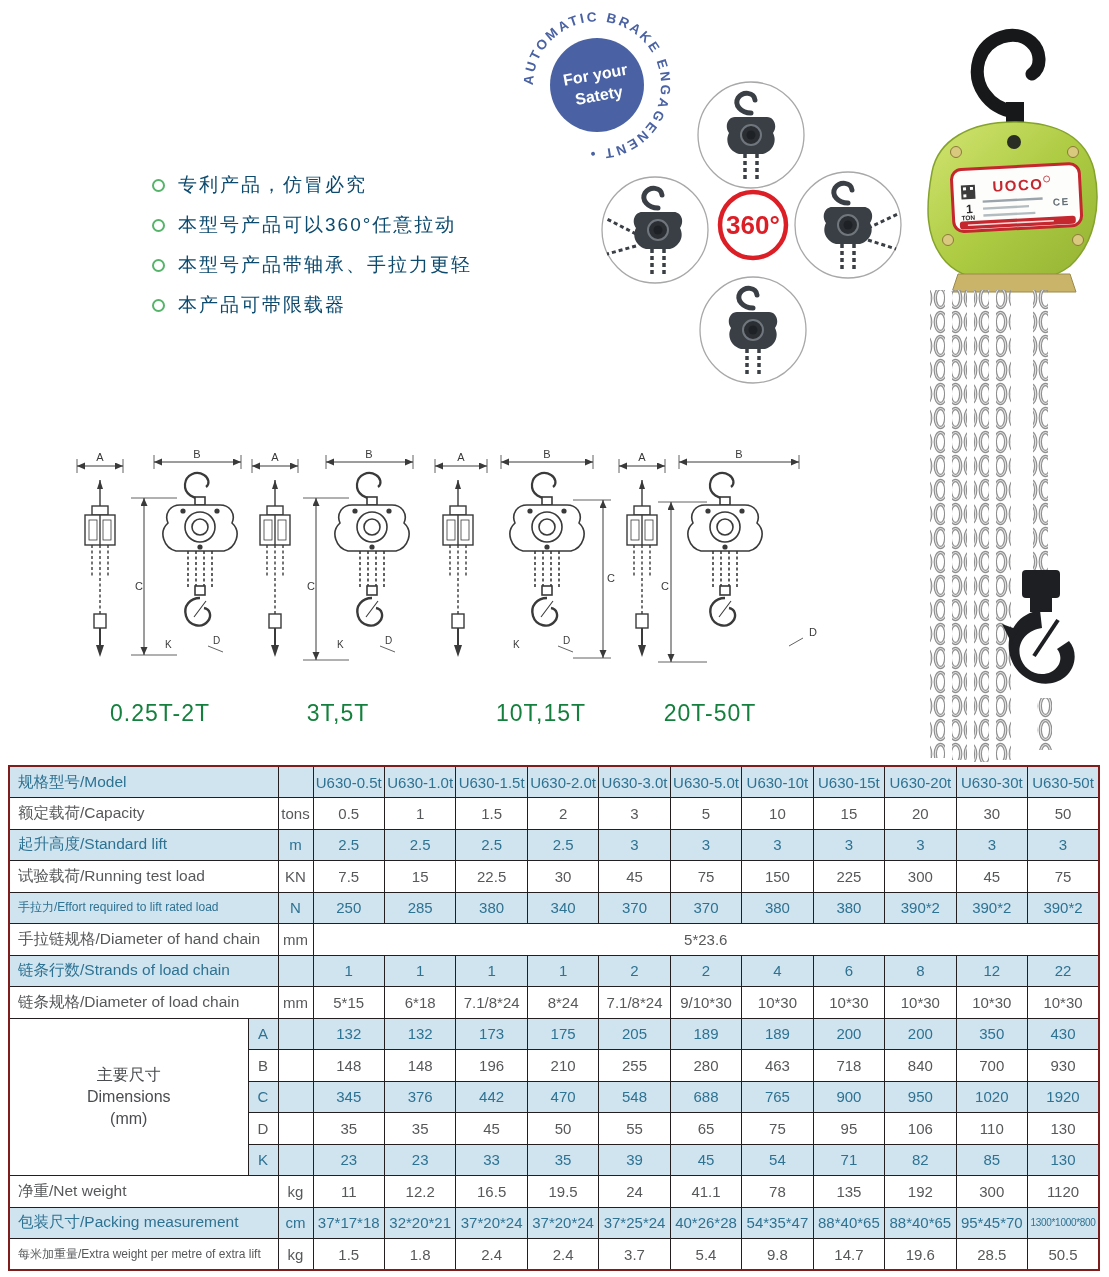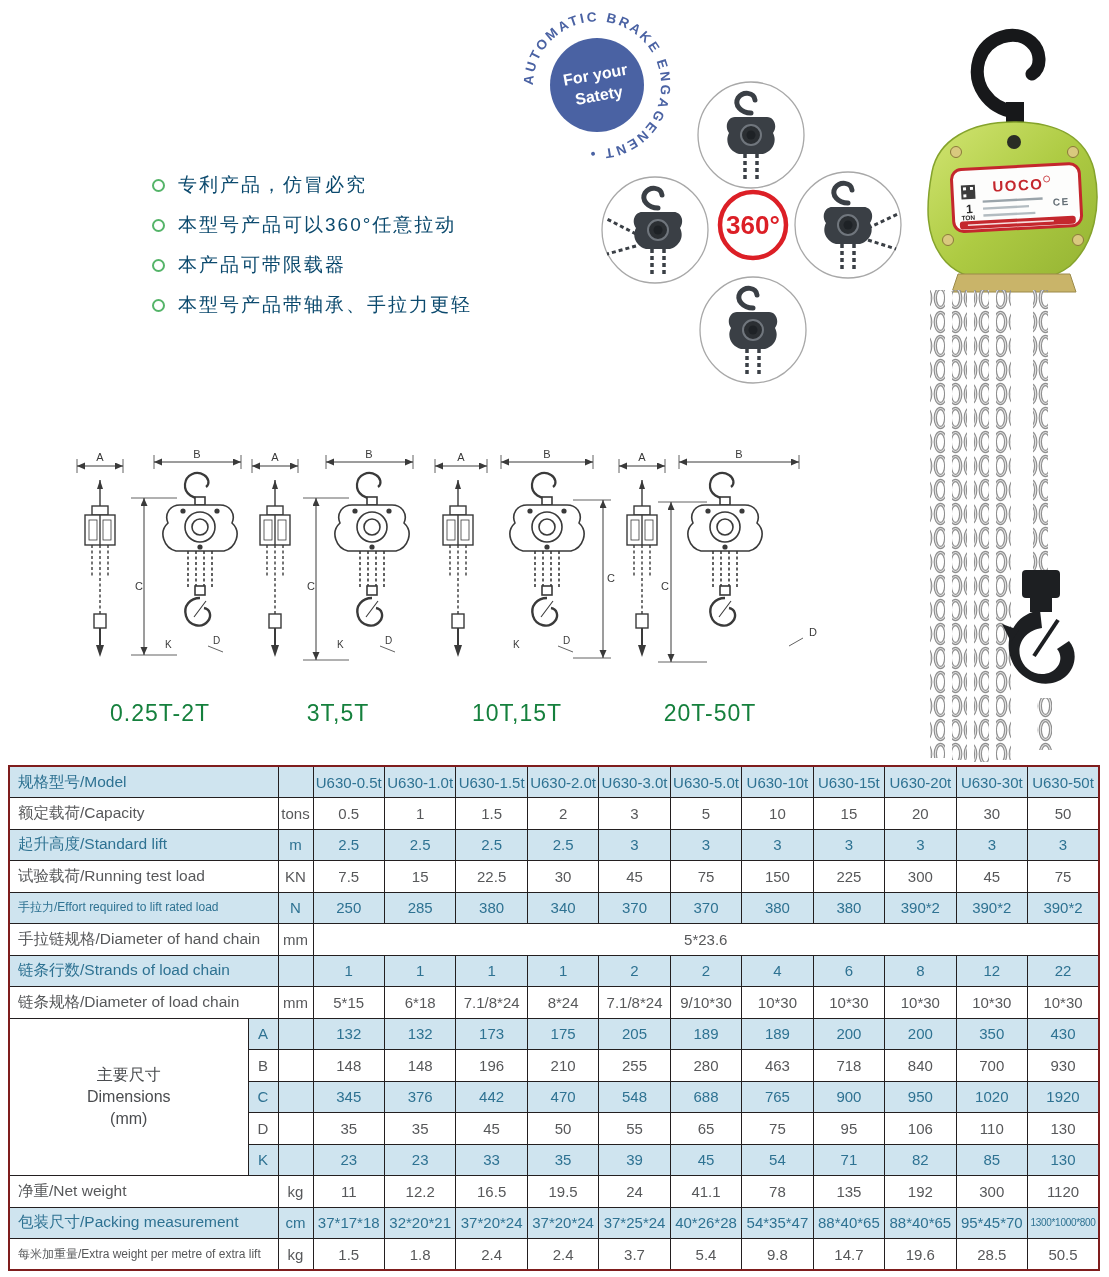--- a/index.html
+++ b/index.html
@@ -48,25 +48,25 @@
     <div class="feature-row">
       <span class="bullet-ring"></span>
       <span class="feature-text">专利产品，仿冒必究</span>
     </div>
     <div class="feature-row">
       <span class="bullet-ring"></span>
       <span class="feature-text">本型号产品可以360°任意拉动</span>
     </div>
     <div class="feature-row">
       <span class="bullet-ring"></span>
-      <span class="feature-text">本产品可带限载器</span>
+      <span class="feature-text">本型号产品带轴承、手拉力更轻</span>
     </div>
     <div class="feature-row">
       <span class="bullet-ring"></span>
-      <span class="feature-text">本型号产品带轴承、手拉力更轻</span>
+      <span class="feature-text">本产品可带限载器</span>
     </div>
   </div>
 
   <svg class="badge-svg" width="170" height="170" viewBox="0 0 170 170">
     <defs>
       <path id="ringpath" d="M 21,85 A 64,64 0 1 1 20.999,85.2" fill="none"></path>
     </defs>
     <circle cx="85" cy="85" r="47" fill="#4a62a3"></circle>
     <text font-size="13.5" font-weight="bold" fill="#4a62a3" letter-spacing="2.5">
       <textPath href="#ringpath">AUTOMATIC BRAKE ENGAGENENT •</textPath>
@@ -299,21 +299,21 @@
       <line x1="41" y1="52" x2="90" y2="52" stroke-width="0.8"></line>
       <line x1="41" y1="212" x2="90" y2="212" stroke-width="0.8"></line>
       <text x="44" y="140" font-size="11" fill="#3a3a3a" stroke="none">C</text>
       <text x="192" y="186" font-size="11" fill="#3a3a3a" stroke="none">D</text>
       <line x1="186" y1="188" x2="172" y2="196" stroke-width="0.8"></line>
     </g>
   </svg>
 
   <div class="caption" style="left:160px">0.25T-2T</div>
   <div class="caption" style="left:338px">3T,5T</div>
-  <div class="caption" style="left:517px">10T,15T</div>
+  <div class="caption" style="left:541px">10T,15T</div>
   <div class="caption" style="left:710px">20T-50T</div>
 
   <div class="table-wrap">
     <table class="spec">
       <colgroup>
         <col style="width:239px">
           <col style="width:30px">
           <col style="width:35px">
         <col>
           <col>

